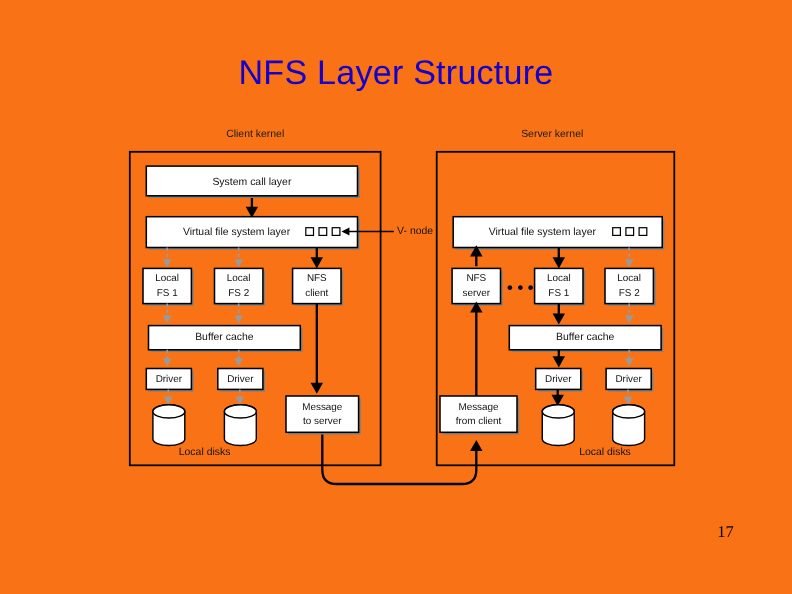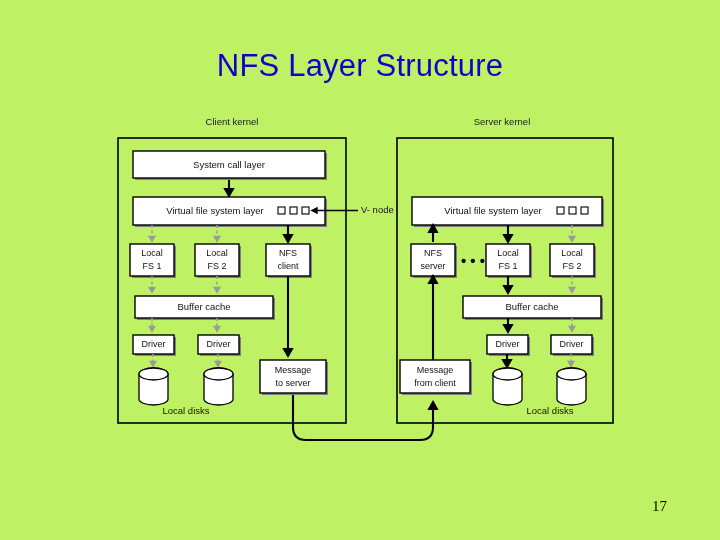--- a/index.html
+++ b/index.html
@@ -12,38 +12,38 @@
     height: 540px;
     position: relative;
     font-family: "Liberation Sans", sans-serif;
     overflow: hidden;
   }
   #slide {
     position: absolute;
     left: 0; top: 0;
     width: 720px;
     height: 540px;
-    background: #bef264;
+    background: #f97316;
   }
   #slide-title {
     position: absolute;
     left: 0;
     top: 48px;
     width: 720px;
     text-align: center;
     font-size: 31px;
     color: #1400c8;
     font-family: "Liberation Sans", sans-serif;
     letter-spacing: 0.2px;
     white-space: nowrap;
   }
   #page-number {
     position: absolute;
     left: 652px;
-    top: 498px;
+    top: 476px;
     font-size: 15px;
     color: #000000;
     font-family: "Liberation Serif", serif;
   }
   #diagram {
     position: absolute;
     left: 110px;
     top: 112px;
     width: 520px;
     height: 360px;

